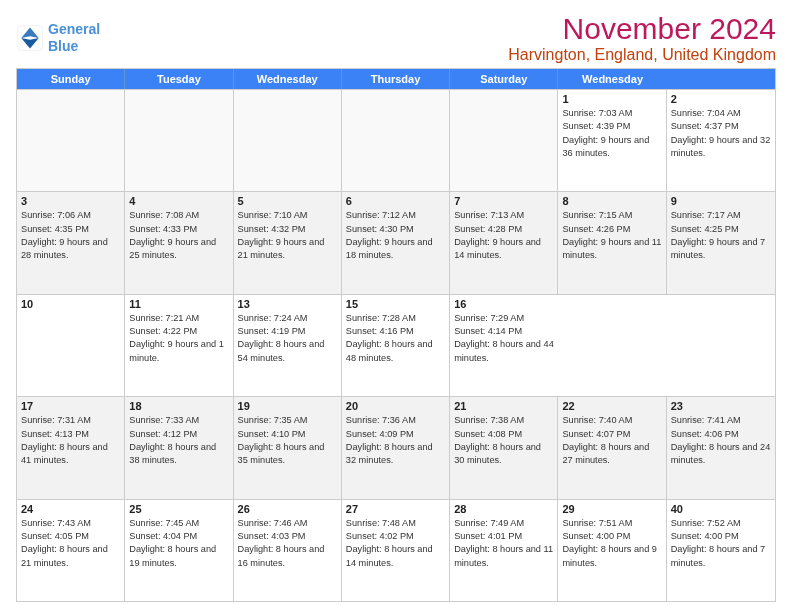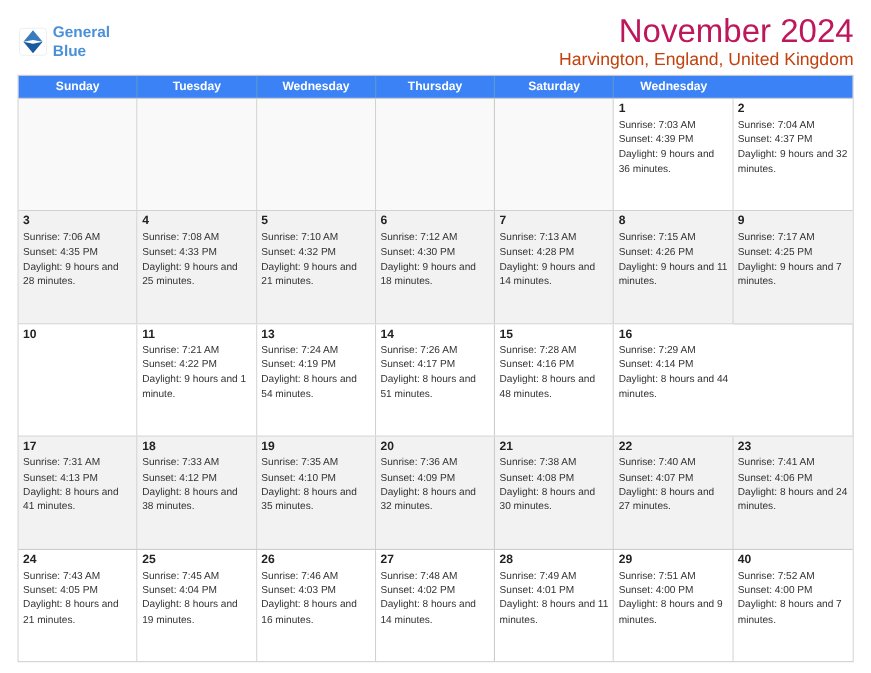--- a/index.html
+++ b/index.html
@@ -190,24 +190,20 @@
           </div>
           <div class="cal-cell">
             <div class="day-num">11</div>
             <div class="cell-info">Sunrise: 7:21 AM<br>Sunset: 4:22 PM<br>Daylight: 9 hours and 1 minute.</div>
           </div>
           <div class="cal-cell">
             <div class="day-num">13</div>
             <div class="cell-info">Sunrise: 7:24 AM<br>Sunset: 4:19 PM<br>Daylight: 8 hours and 54 minutes.</div>
           </div>
           <div class="cal-cell">
-            <div class="day-num">14</div>
-            <div class="cell-info">Sunrise: 7:26 AM<br>Sunset: 4:17 PM<br>Daylight: 8 hours and 51 minutes.</div>
-          </div>
-          <div class="cal-cell">
             <div class="day-num">15</div>
             <div class="cell-info">Sunrise: 7:28 AM<br>Sunset: 4:16 PM<br>Daylight: 8 hours and 48 minutes.</div>
           </div>
           <div class="cal-cell">
             <div class="day-num">16</div>
             <div class="cell-info">Sunrise: 7:29 AM<br>Sunset: 4:14 PM<br>Daylight: 8 hours and 44 minutes.</div>
           </div>
         </div>
         <div class="cal-row">
           <div class="cal-cell alt-row">

